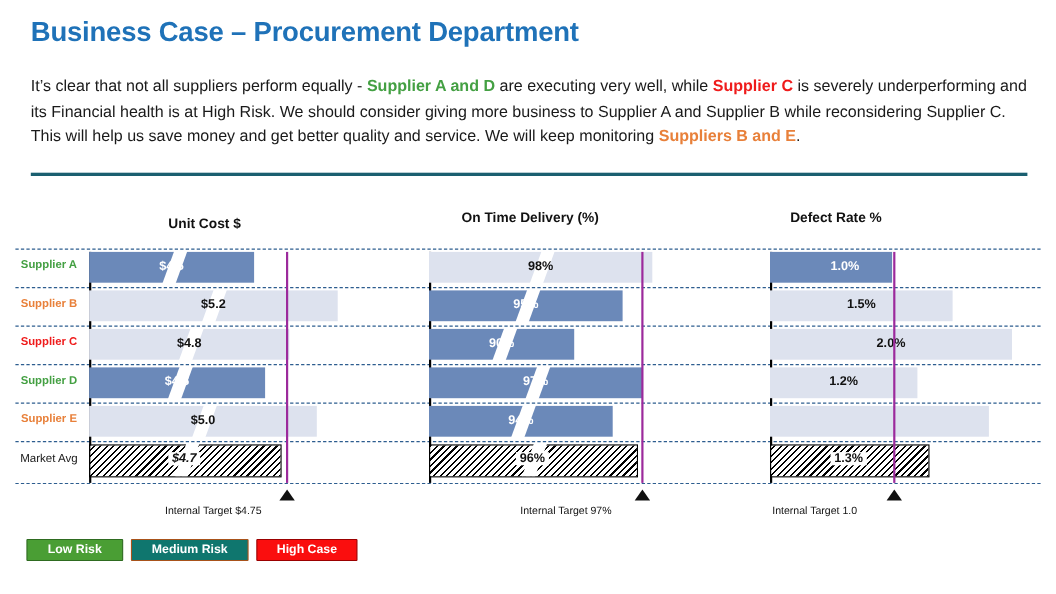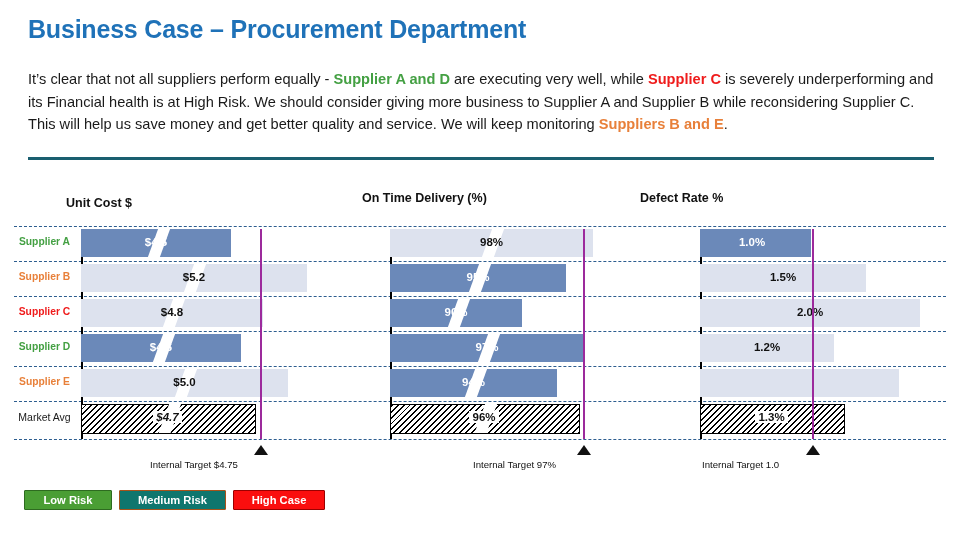--- a/index.html
+++ b/index.html
@@ -24,21 +24,21 @@
   .narrative .bad{color:#ef1b1b;font-weight:bold;}
   .narrative .warn{color:#e8803a;font-weight:bold;}
   .rule{
     position:absolute;left:28px;top:157px;width:906px;height:2.5px;
     background:#1a5f70;
   }
 
   
   .panel-title{
     position:absolute;font-size:12.5px;font-weight:bold;color:#111;
-    text-align:left;white-space:nowrap;
+    text-align:center;white-space:nowrap;
   }
   .grid{position:absolute;left:0;top:0;width:960px;height:540px;}
 
   .rowline{
     position:absolute;height:0;border-top:1.6px dashed #2d5d8f;
   }
   .axis{position:absolute;width:1.8px;background:#000;}
   .target-line{position:absolute;width:1.8px;background:#9c2a9c;}
 
   .rowlabel{
@@ -157,21 +157,21 @@
       <div class="barval ondark" style="left: 390px; width: 167px; top: 376px;">94%</div>
       <div class="bar hatch" style="left: 390px; top: 404px; width: 188px; height: 28px;"></div>
       <div class="slash" style="left: 480.24px; top: 403px; height: 30px;"></div>
       <div class="barval onhatch" style="left: 390px; width: 188px; top: 411px;"><span class="vbg">96%</span></div>
       <div class="target-line" style="left: 583px; top: 229px; height: 210px;"></div>
       <div class="tri" style="left: 577px; top: 445px;"></div>
       <div class="tgt-label" style="left: 473px; top: 459px; width: 220px;">Internal Target 97%</div>
       <div class="panel-title" style="left: 640px; top: 191px; width: 240px;">Defect Rate %</div>
       <div class="axis" style="left: 700px; top: 229px; height: 210px;"></div>
       <div class="bar dark" style="left: 700px; top: 229px; width: 111px; height: 28px;"></div>
-      <div class="barval ondark" style="left: 700px; width: 104px; top: 236px;">1.0%</div>
+      <div class="barval ondark" style="left: 700px; width: 104px; top: 236px; padding-left: 16px;">1.0%</div>
       <div class="bar light" style="left: 700px; top: 264px; width: 166px; height: 28px;"></div>
       <div class="barval onlight" style="left: 700px; width: 166px; top: 271px;">1.5%</div>
       <div class="bar light" style="left: 700px; top: 299px; width: 220px; height: 28px;"></div>
       <div class="barval onlight" style="left: 700px; width: 220px; top: 306px;">2.0%</div>
       <div class="bar light" style="left: 700px; top: 334px; width: 134px; height: 28px;"></div>
       <div class="barval onlight" style="left: 700px; width: 134px; top: 341px;">1.2%</div>
       <div class="bar light" style="left: 700px; top: 369px; width: 199px; height: 28px;"></div>
       <div class="bar hatch" style="left: 700px; top: 404px; width: 143px; height: 28px;"></div>
       <div class="barval onhatch" style="left: 700px; width: 143px; top: 411px;"><span class="vbg">1.3%</span></div>
       <div class="target-line" style="left: 812px; top: 229px; height: 210px;"></div>

